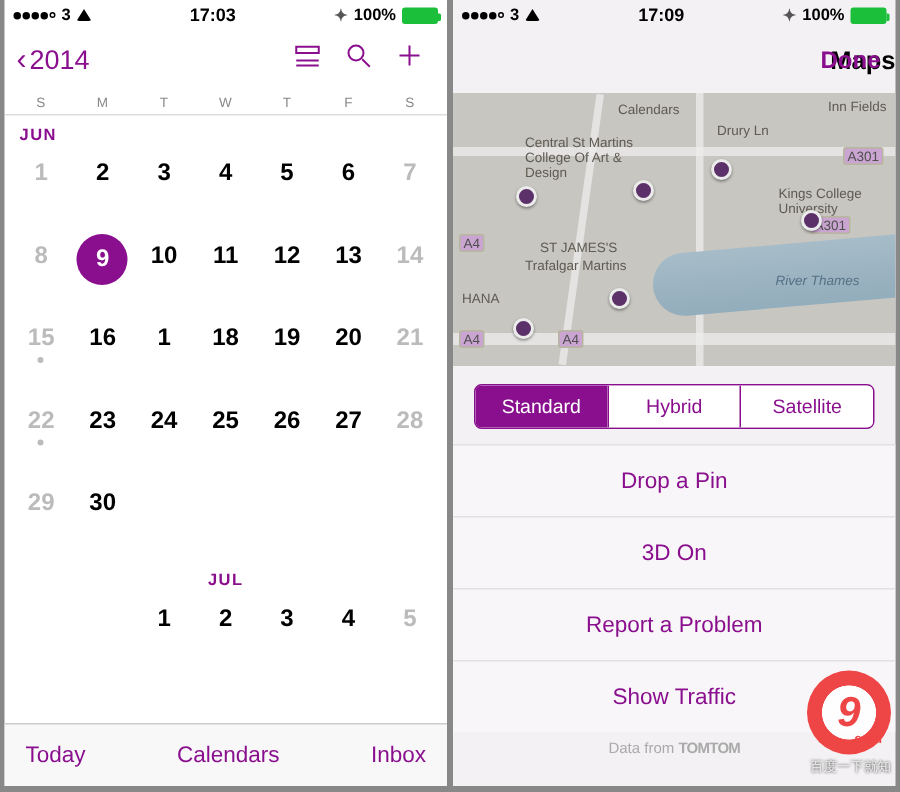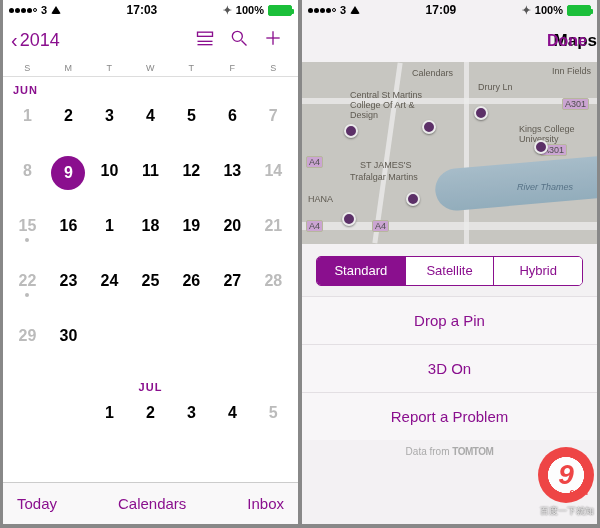--- a/index.html
+++ b/index.html
@@ -321,27 +321,28 @@
       <span class="pin" style="left:42px; top:62px"></span>
       <span class="pin" style="left:120px; top:58px"></span>
       <span class="pin" style="left:172px; top:44px"></span>
       <span class="pin" style="left:232px; top:78px"></span>
       <span class="pin" style="left:104px; top:130px"></span>
       <span class="pin" style="left:40px; top:150px"></span>
     </div>
 
     <div class="seg">
       <div class="on">Standard</div>
+      <div>Hybrid</div>
       <div>Satellite</div>
-      <div>Hybrid</div>
     </div>
 
     <div class="row">Drop a Pin</div>
     <div class="row">3D On</div>
     <div class="row">Report a Problem</div>
+    <div class="row">Show Traffic</div>
 
     <div class="attrib">
       <span>Data from </span><b>TOMTOM</b>
     </div>
   </div>
 
   <div class="wm">
     <div class="logo">
       <span class="nine">9</span>
       <span class="com">.com</span>

